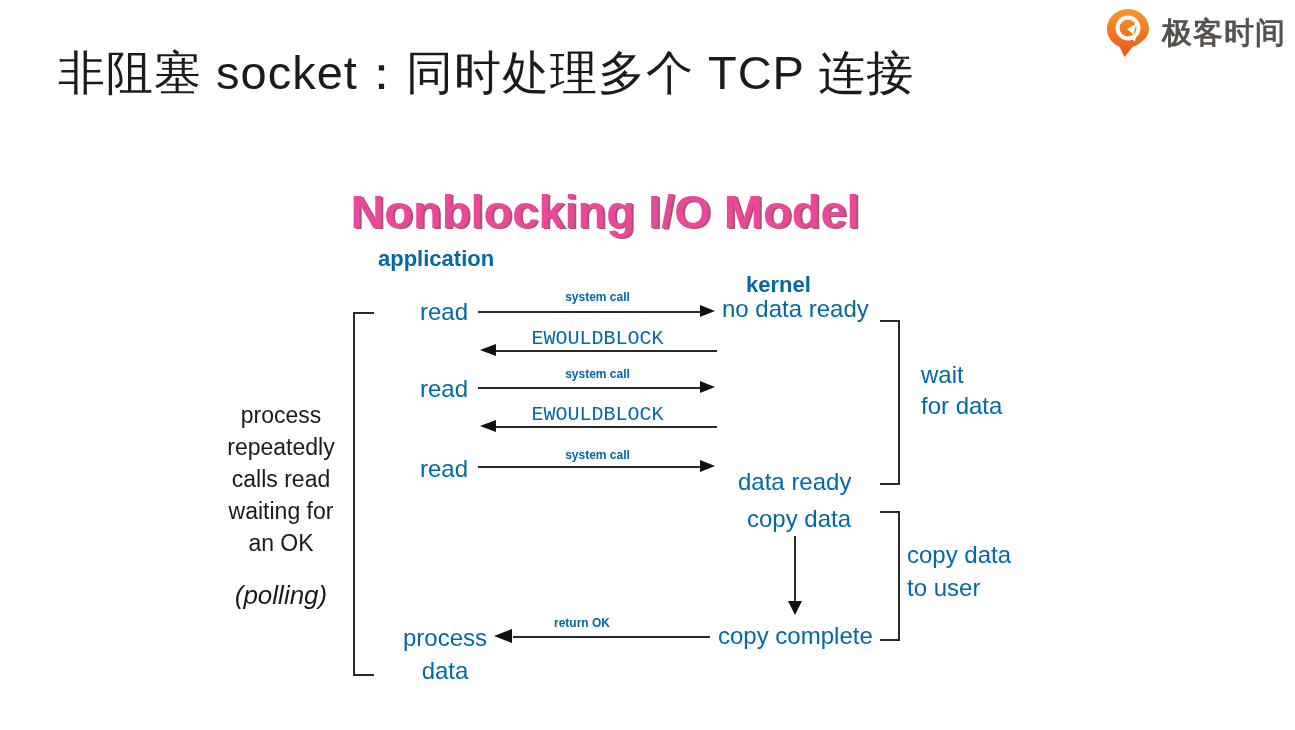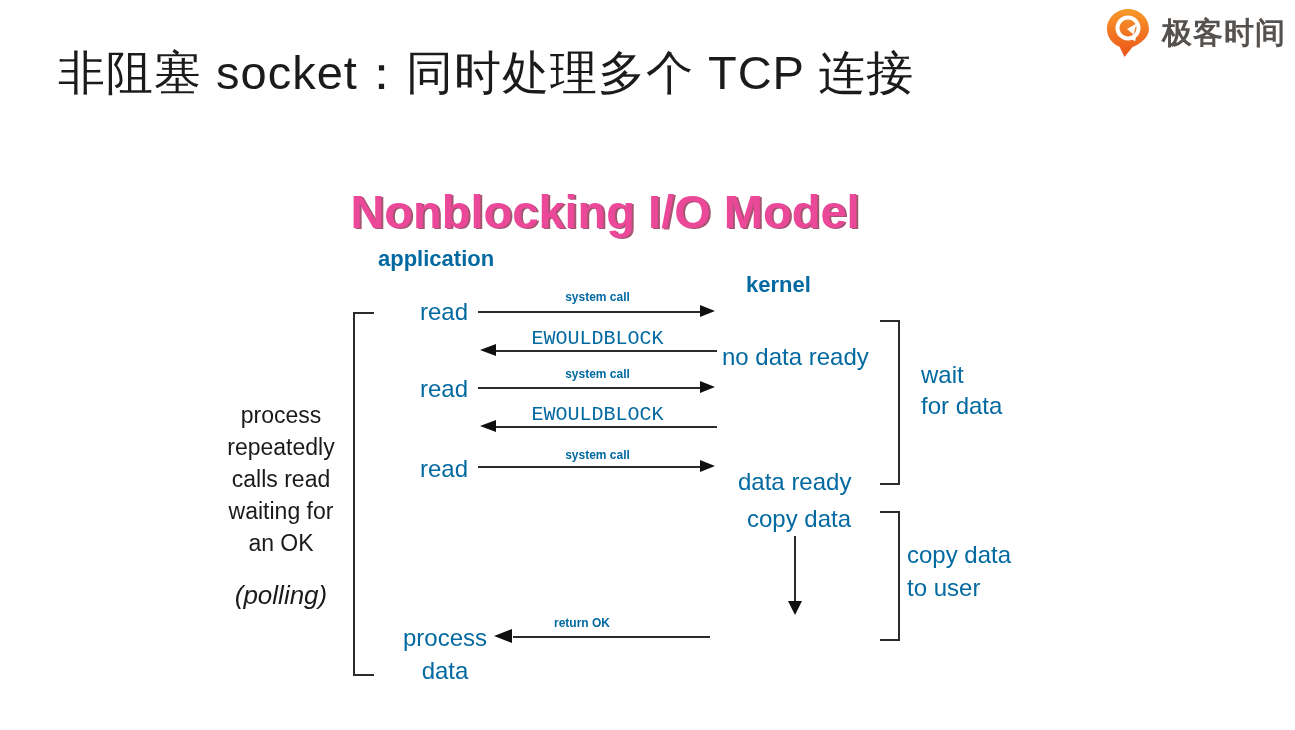--- a/index.html
+++ b/index.html
@@ -74,21 +74,21 @@
 
   <div class="d-title">Nonblocking I/O Model</div>
 
   <div class="dg bold" style="left:378px;top:246px;font-size:22px;">application</div>
   <div class="dg bold" style="left:746px;top:246px;font-size:22px;margin-top:26px;">kernel</div>
 
   <div class="dg t24" style="left:420px;top:299px;">read</div>
   <div class="dg t20 center" style="left:485px;top:287px;width:225px;">system call</div>
   <div class="hline" style="left:478px;top:311px;width:224px;"></div>
   <div class="ah-right" style="left:700px;top:305px;"></div>
-  <div class="dg t24" style="left:722px;top:296px;margin-top:48px;">no data ready</div>
+  <div class="dg t24" style="left:722px;top:296px;">no data ready</div>
 
   <div class="dg mono center" style="left:485px;top:329px;width:225px;">EWOULDBLOCK</div>
   <div class="hline" style="left:496px;top:350px;width:221px;"></div>
   <div class="ah-left" style="left:480px;top:344px;"></div>
 
   <div class="dg t24" style="left:420px;top:376px;">read</div>
   <div class="dg t20 center" style="left:485px;top:364px;width:225px;">system call</div>
   <div class="hline" style="left:478px;top:387px;width:224px;"></div>
   <div class="ah-right" style="left:700px;top:381px;"></div>
 
@@ -98,20 +98,21 @@
 
   <div class="dg t24" style="left:420px;top:456px;">read</div>
   <div class="dg t20 center" style="left:485px;top:445px;width:225px;">system call</div>
   <div class="hline" style="left:478px;top:466px;width:224px;"></div>
   <div class="ah-right" style="left:700px;top:460px;"></div>
   <div class="dg t24" style="left:738px;top:469px;">data ready</div>
 
   <div class="dg t24" style="left:747px;top:506px;">copy data</div>
   <div class="vline" style="left:794px;top:536px;height:66px;"></div>
   <div class="ah-down" style="left:788px;top:601px;"></div>
+  <div class="dg t24" style="left:718px;top:623px;">copy complete</div>
 
   <div class="dg t20 center" style="left:502px;top:613px;width:160px;">return OK</div>
   <div class="hline" style="left:513px;top:636px;width:197px;"></div>
   <div class="ah-left" style="left:494px;top:629px;border-right-width:18px;border-top-width:7.5px;border-bottom-width:7.5px;"></div>
 
   <div class="dg t24 process-data">
     <div>process</div>
     <div>data</div>
   </div>
 

